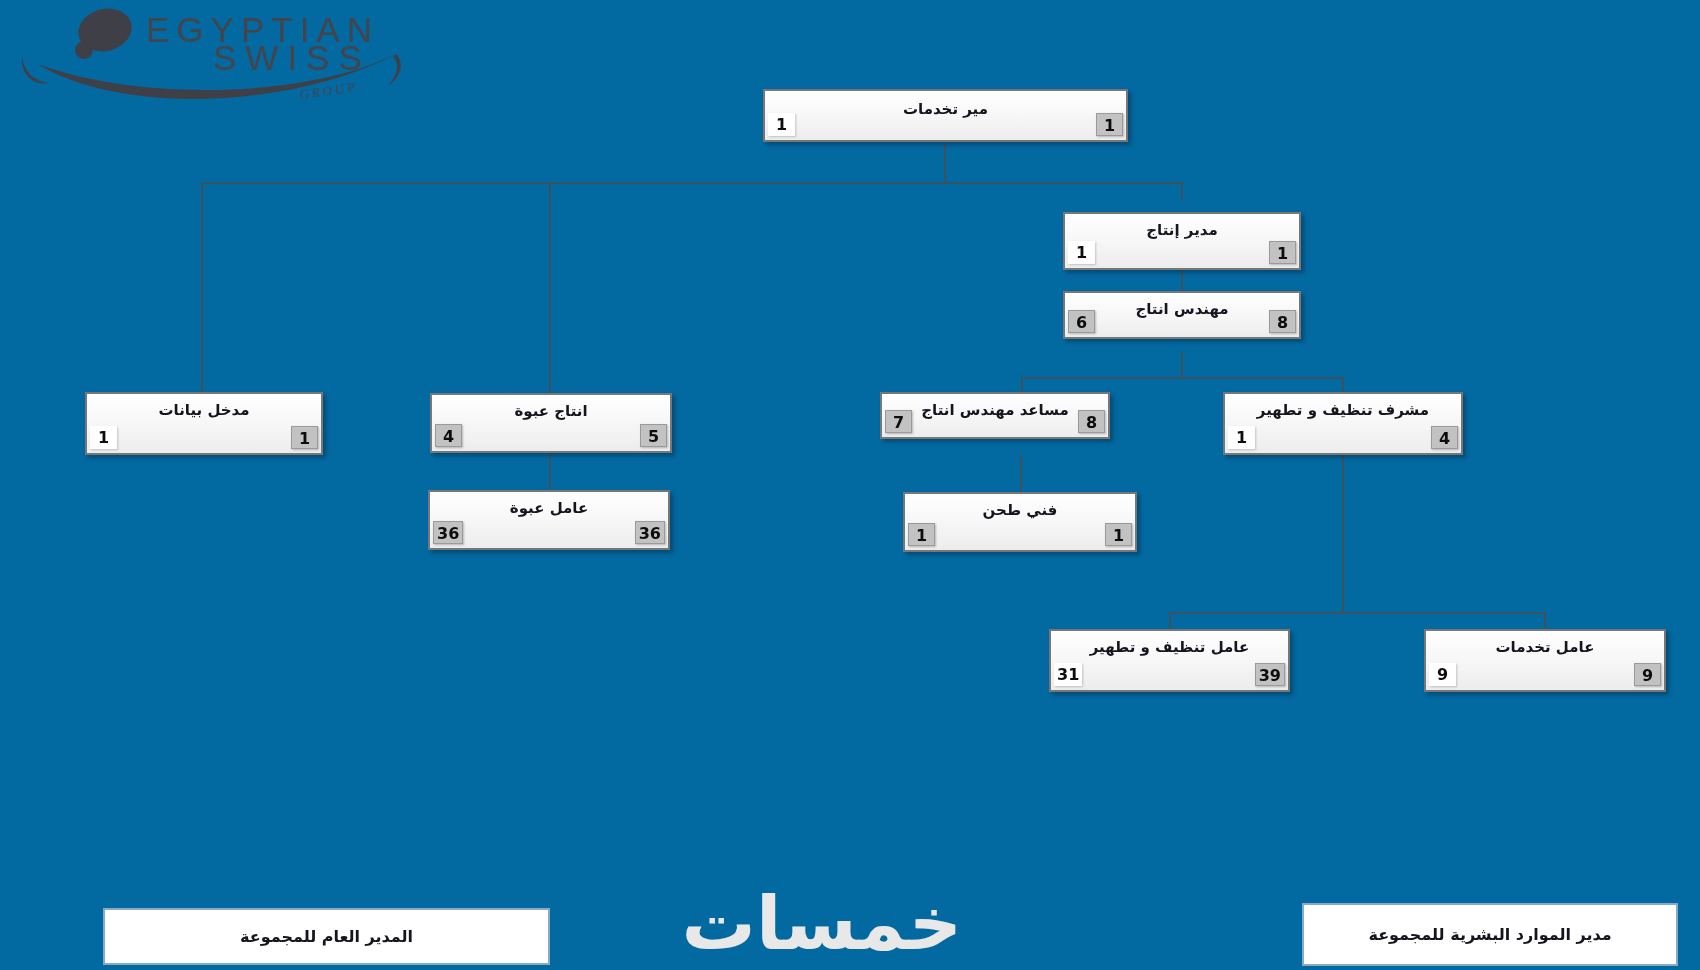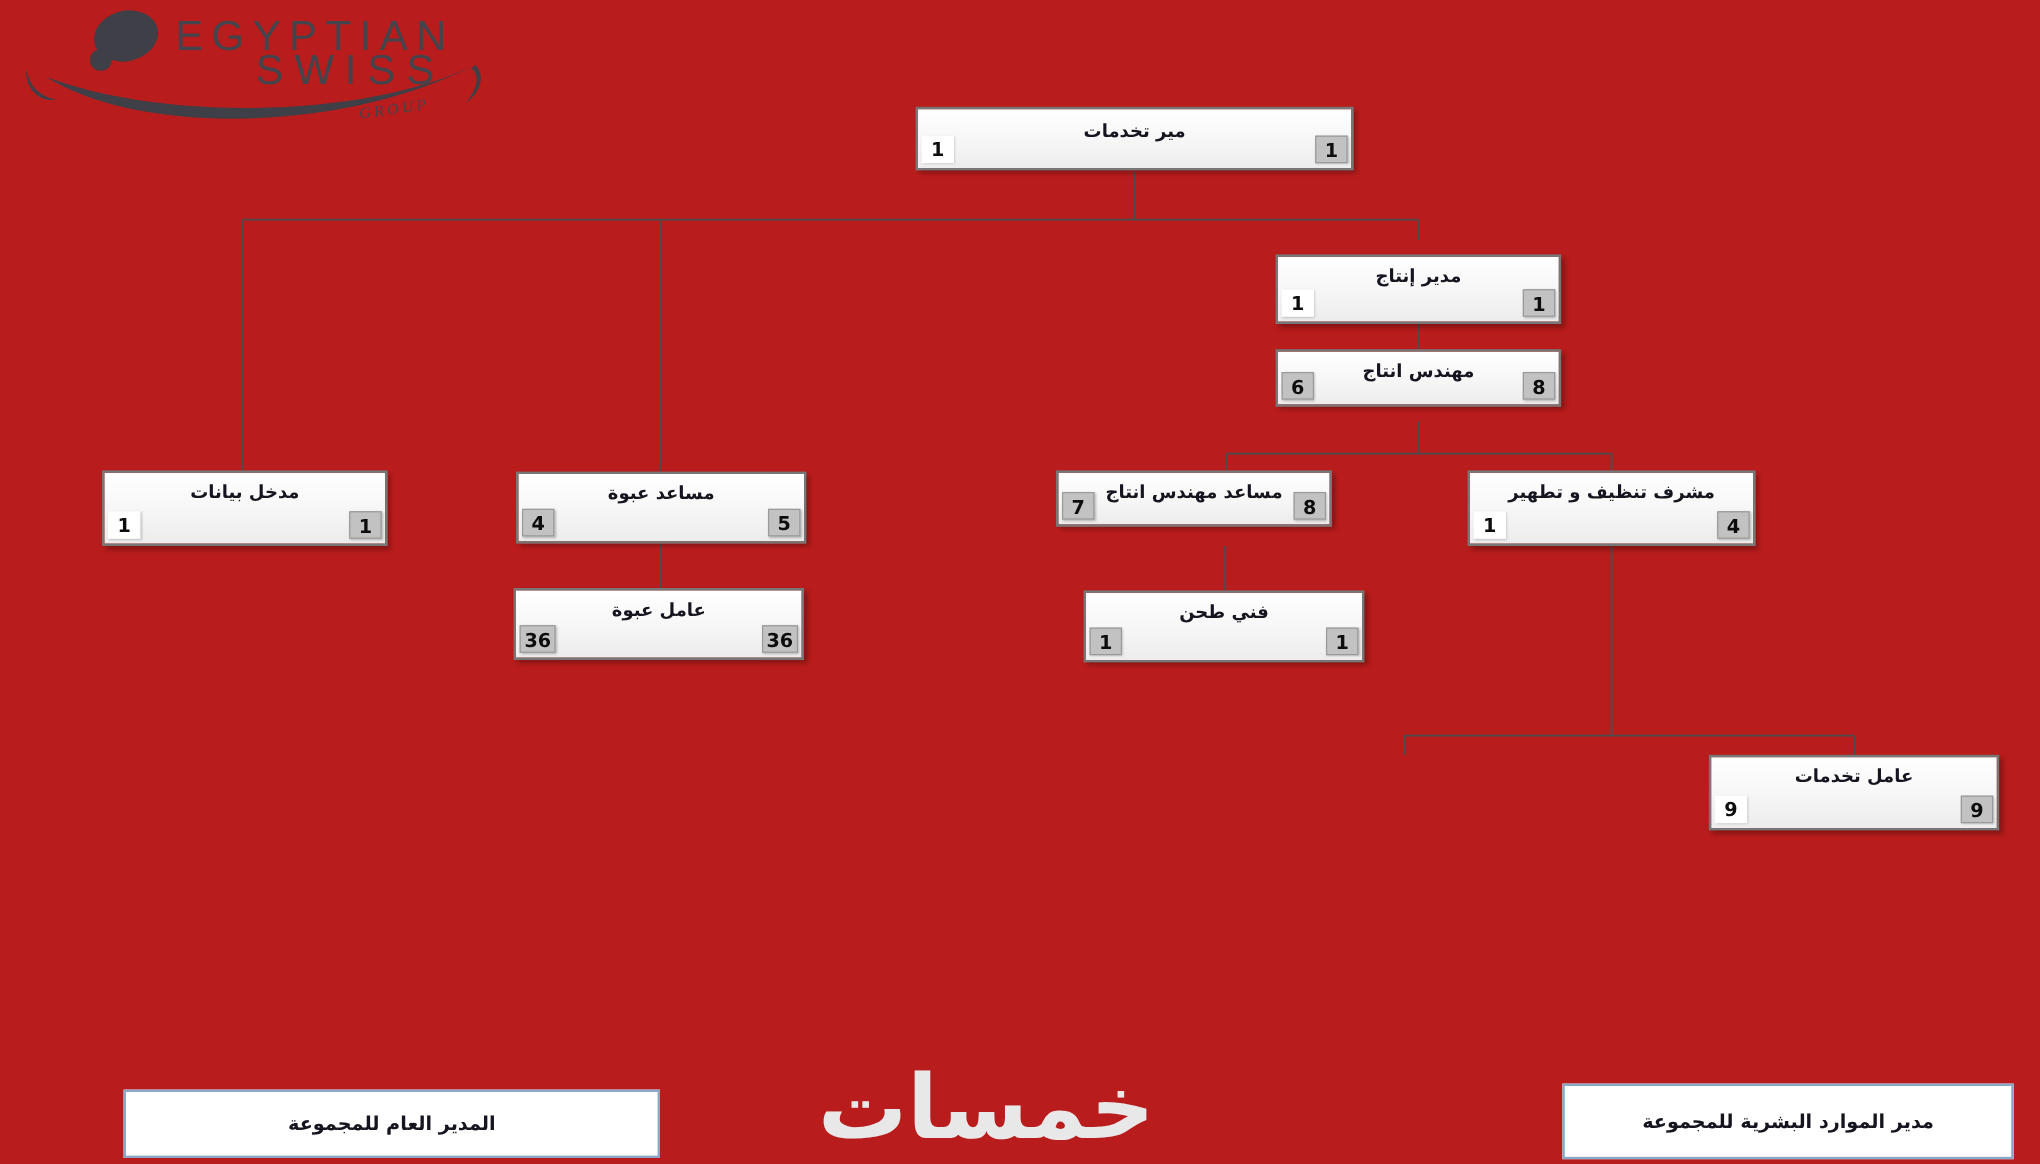--- a/index.html
+++ b/index.html
@@ -6,21 +6,21 @@
     --node-border:#777777;
     --node-title:#15151f;
     --badge-gray:#c2c2c2;
     --connector:#4d4d4d;
     --footer-border:#8aa8c8;
     --watermark:#e8e8e8;
   }
   *{margin:0;padding:0;box-sizing:border-box;}
   html,body{background:#fff;}
   #canvas{
-    position:relative;width:1700px;height:970px;background:#b91c1c;
+    position:relative;width:1700px;height:970px;background:#0369a1;
     overflow:hidden;font-family:"DejaVu Sans",sans-serif;
   }
   
   #lines{position:absolute;left:0;top:0;width:1700px;height:970px;}
   #lines path{stroke:var(--connector);stroke-width:1.6;fill:none;}
   
   .node{
     position:absolute;
     background:linear-gradient(180deg,#ffffff 0%,#f6f6f6 55%,#ececec 100%);
     border:2px solid var(--node-border);
@@ -130,21 +130,21 @@
     <div class="badge bright gray">8</div>
   </div>
 
   <div class="node n3">
     <div class="title">مدخل بيانات</div>
     <div class="badge bleft white">1</div>
     <div class="badge bright gray">1</div>
   </div>
 
   <div class="node n4">
-    <div class="title">مساعد عبوة</div>
+    <div class="title">انتاج عبوة</div>
     <div class="badge bleft gray">4</div>
     <div class="badge bright gray">5</div>
   </div>
 
   <div class="node n5">
     <div class="title">مساعد مهندس انتاج</div>
     <div class="badge bleft gray">7</div>
     <div class="badge bright gray">8</div>
   </div>
 
@@ -159,20 +159,25 @@
     <div class="badge bleft gray">36</div>
     <div class="badge bright gray">36</div>
   </div>
 
   <div class="node n8">
     <div class="title">فني طحن</div>
     <div class="badge bleft gray">1</div>
     <div class="badge bright gray">1</div>
   </div>
 
+  <div class="node n9">
+    <div class="title">عامل تنظيف و تطهير</div>
+    <div class="badge bleft white">31</div>
+    <div class="badge bright gray">39</div>
+  </div>
 
   <div class="node n10">
     <div class="title">عامل تخدمات</div>
     <div class="badge bleft white">9</div>
     <div class="badge bright gray">9</div>
   </div>
 
   <div class="watermark">خمسات</div>
 
   <div class="footer-box f1">مدير الموارد البشرية للمجموعة</div>

